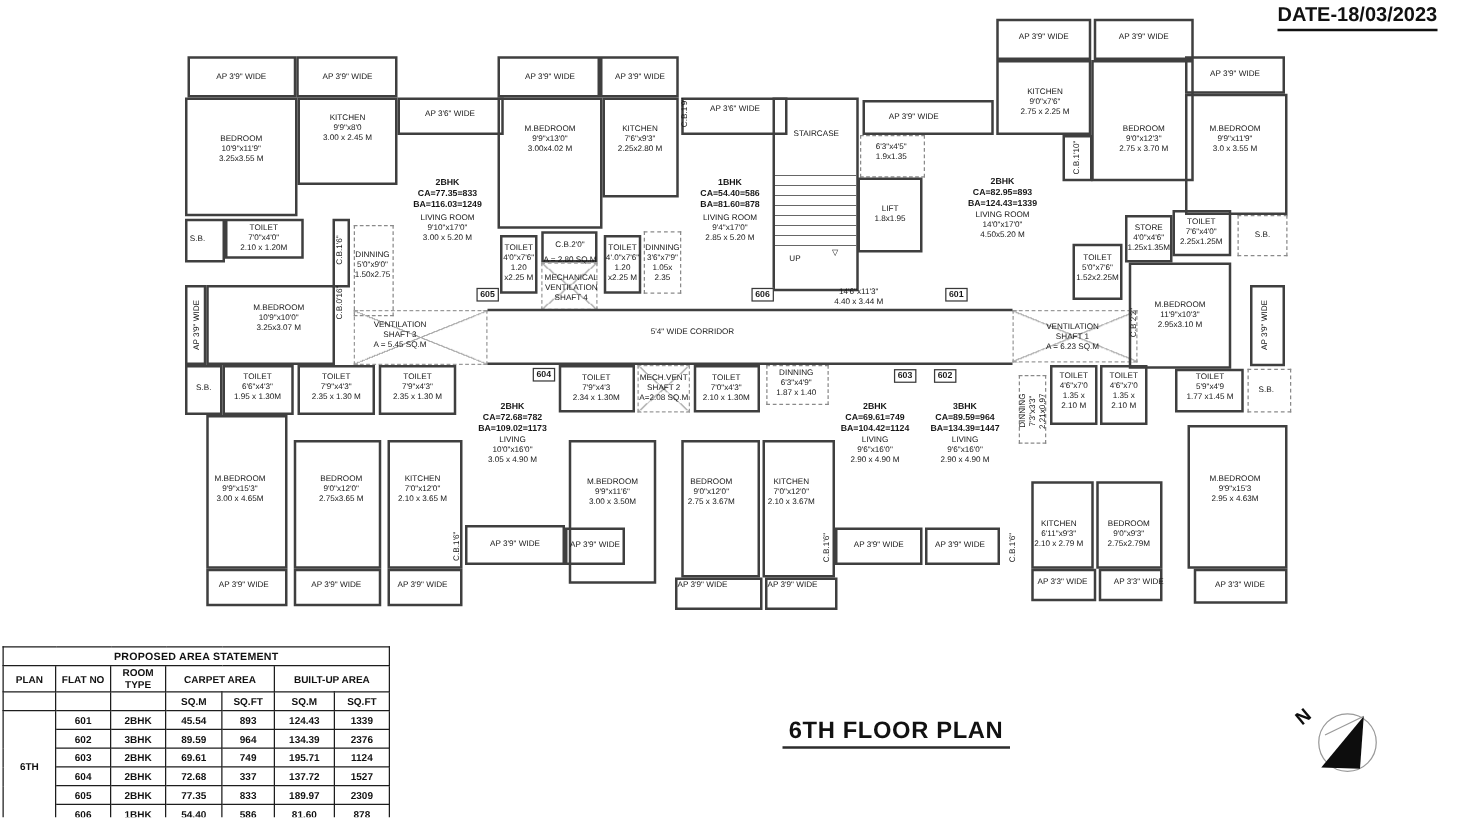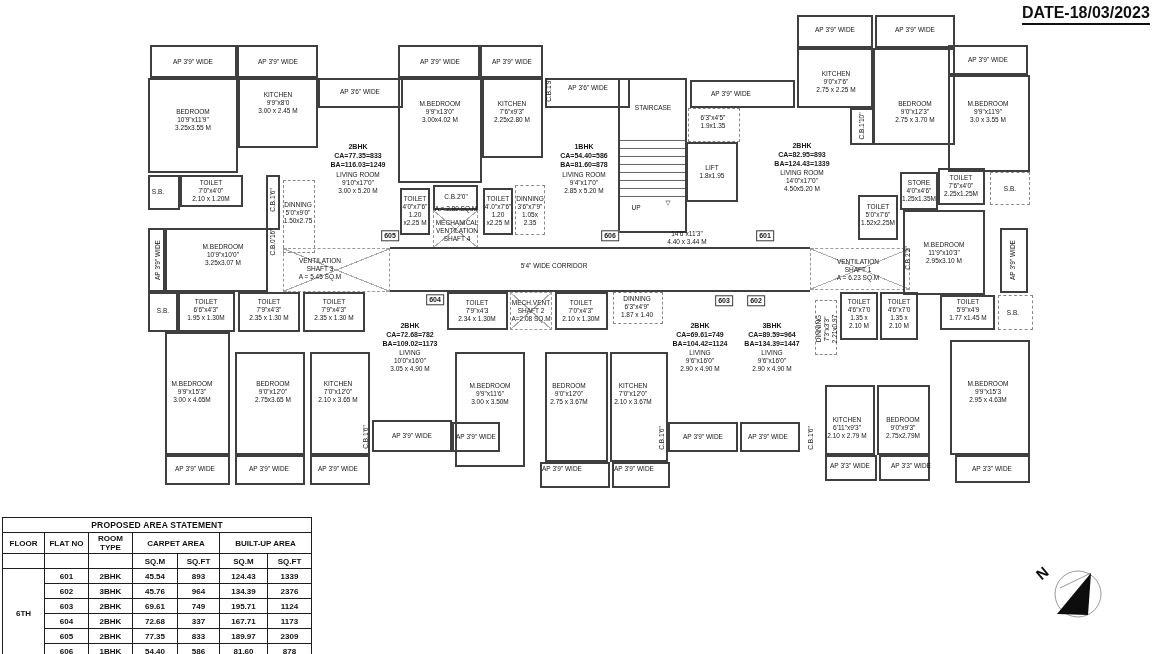--- a/index.html
+++ b/index.html
@@ -343,21 +343,21 @@
       <col style="width:45px">
         <col style="width:42px">
         <col style="width:48px">
         <col style="width:44px">
     </colgroup>
     <tbody id="area-tbody">
         <tr>
           <td class="tt" colspan="7">PROPOSED AREA STATEMENT</td>
         </tr>
         <tr>
-          <td>FLOOR</td>
+          <td>PLAN</td>
           <td>FLAT NO</td>
           <td>ROOM TYPE</td>
           <td colspan="2">CARPET AREA</td>
           <td colspan="2">BUILT-UP AREA</td>
         </tr>
         <tr>
           <td></td>
           <td></td>
           <td></td>
           <td>SQ.M</td>
@@ -370,60 +370,61 @@
           <td>601</td>
           <td>2BHK</td>
           <td>45.54</td>
           <td>893</td>
           <td>124.43</td>
           <td>1339</td>
         </tr>
         <tr>
           <td>602</td>
           <td>3BHK</td>
-          <td>45.76</td>
+          <td>89.59</td>
           <td>964</td>
           <td>134.39</td>
           <td>2376</td>
         </tr>
         <tr>
           <td>603</td>
           <td>2BHK</td>
           <td>69.61</td>
           <td>749</td>
           <td>195.71</td>
           <td>1124</td>
         </tr>
         <tr>
           <td>604</td>
           <td>2BHK</td>
           <td>72.68</td>
           <td>337</td>
-          <td>167.71</td>
-          <td>1173</td>
+          <td>137.72</td>
+          <td>1527</td>
         </tr>
         <tr>
           <td>605</td>
           <td>2BHK</td>
           <td>77.35</td>
           <td>833</td>
           <td>189.97</td>
           <td>2309</td>
         </tr>
         <tr>
           <td>606</td>
           <td>1BHK</td>
           <td>54.40</td>
           <td>586</td>
           <td>81.60</td>
           <td>878</td>
         </tr>
       </tbody>
   </table>
 
+  <div class="sheet-title">6TH FLOOR PLAN</div>
 
   <svg class="north" width="120" height="80" viewBox="0 0 120 80">
     <circle cx="48" cy="37" r="23" fill="none" stroke="#9a9a9a" stroke-width="1"></circle>
     <line x1="61" y1="16" x2="30" y2="31" stroke="#9a9a9a" stroke-width="1"></line>
     <polygon points="61,16 27,57 58,58" fill="#0d0d0d"></polygon>
     <text x="8" y="22" transform="rotate(-40 12 18)" font-size="15" font-weight="bold" fill="#0d0d0d" font-family="Liberation Sans, sans-serif">N</text>
   </svg>
 
 </div>
 

